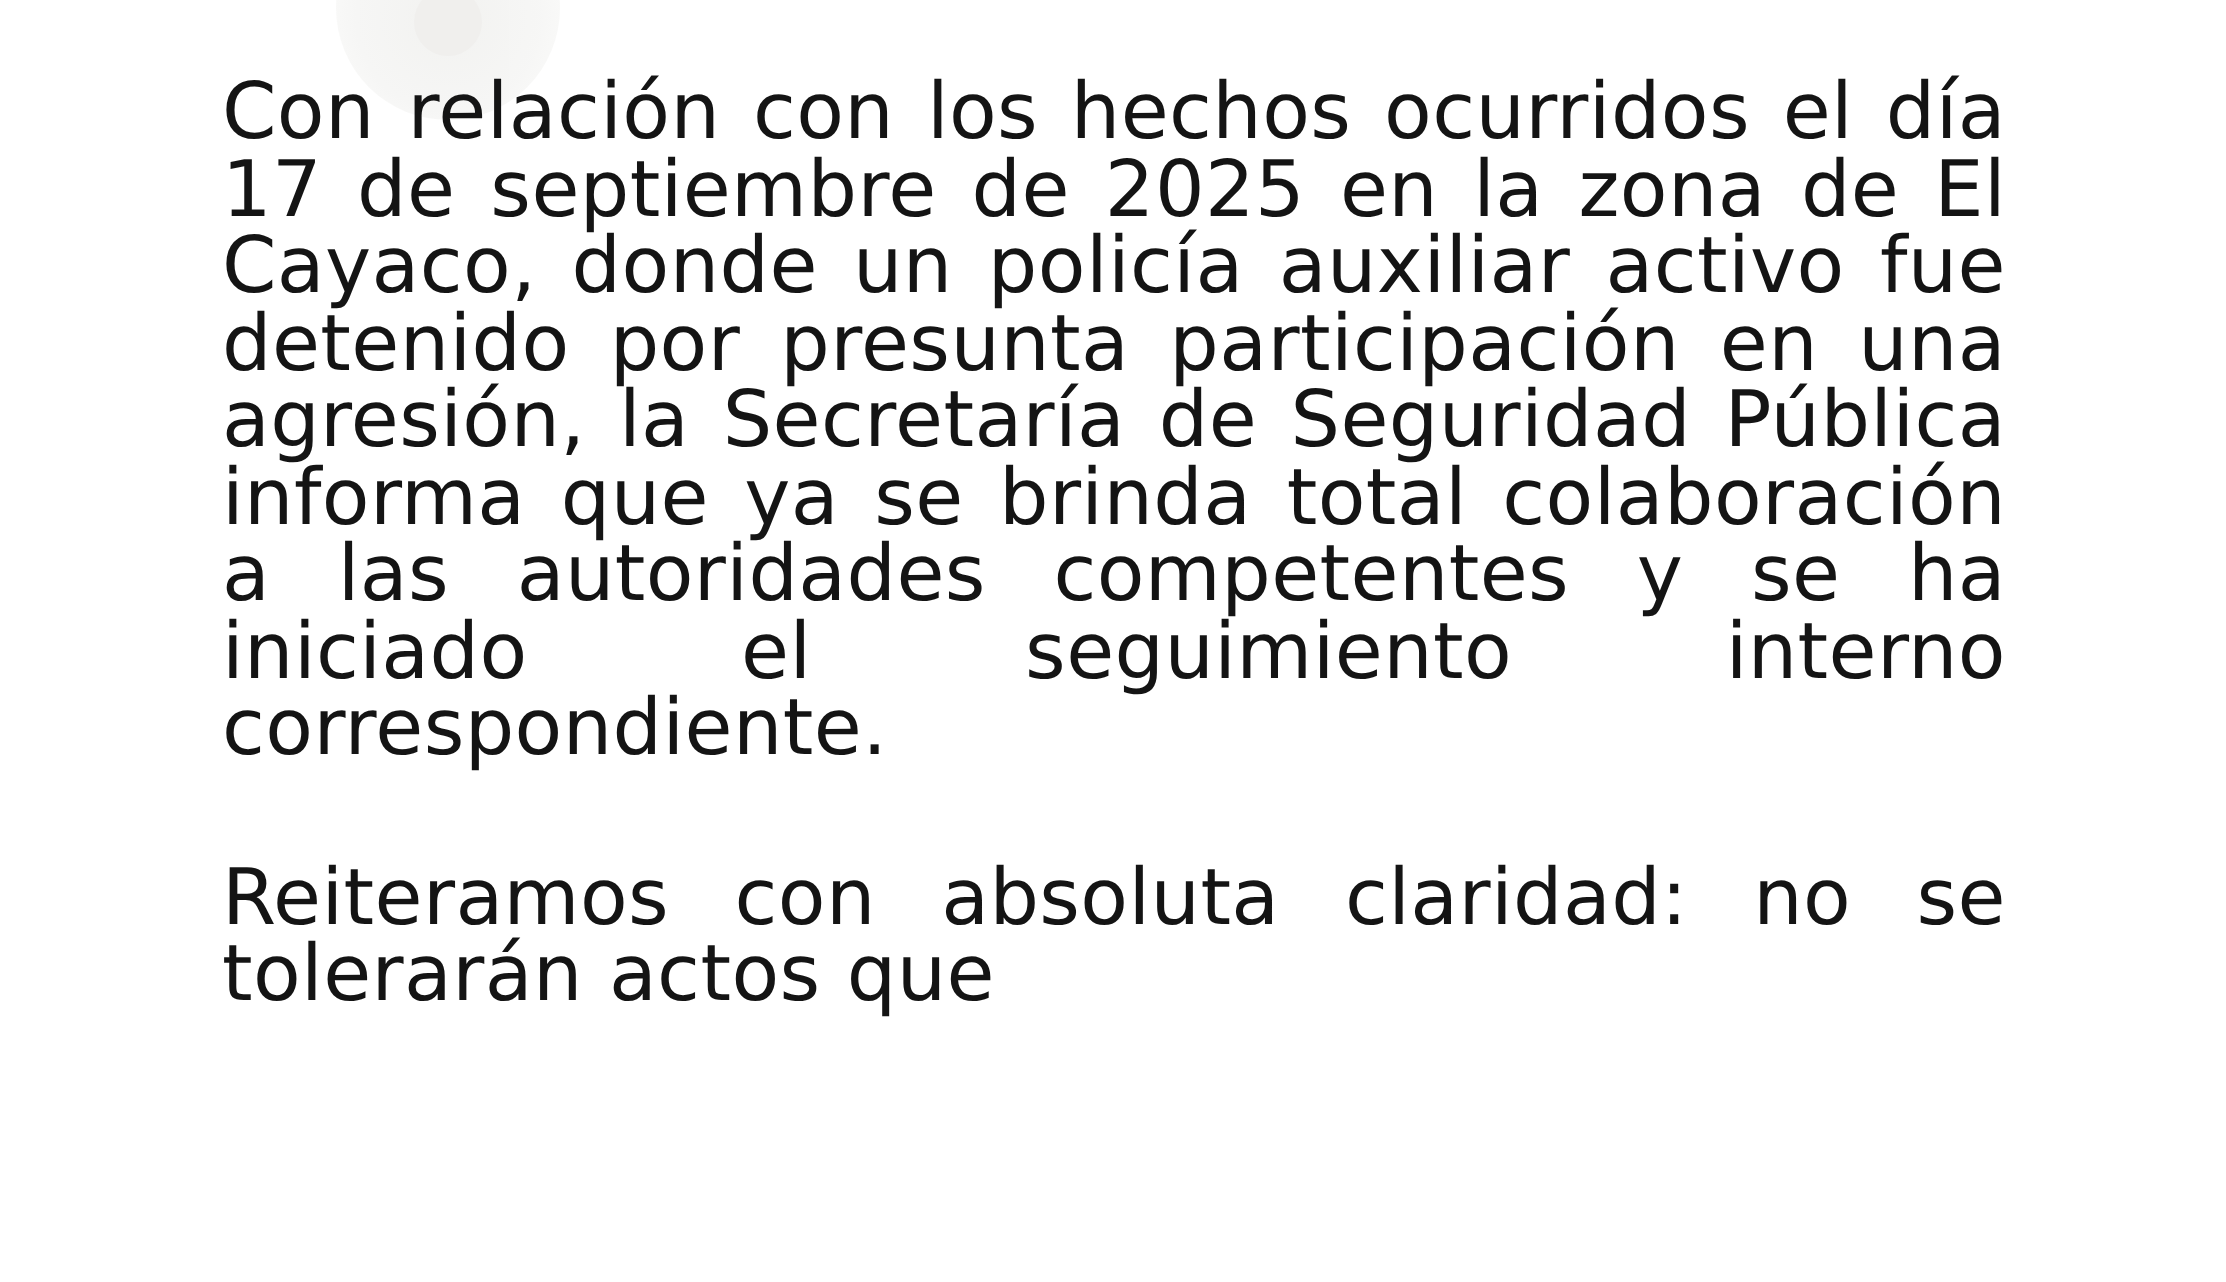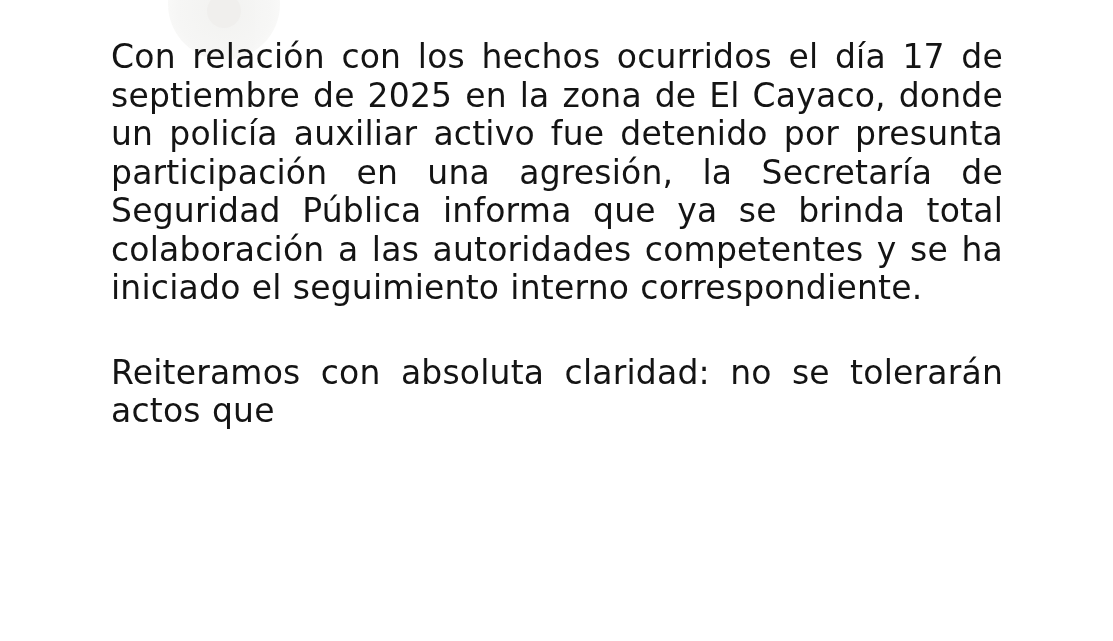--- a/index.html
+++ b/index.html
@@ -45,21 +45,21 @@
     background: #f0efed;
   }
   .body-text {
     position: absolute;
     left: 111px;
     top: 38px;
     width: 892px;
   }
   .para {
     margin: 0 0 46px 0;
-    font-size: 33px;
+    font-size: 39px;
     line-height: 38.5px;
     letter-spacing: 0.2px;
     text-align: justify;
     text-justify: inter-word;
     font-weight: 500;
     color: #141414;
     word-spacing: 0.5px;
   }
   .para:last-child {
     margin-bottom: 0;

